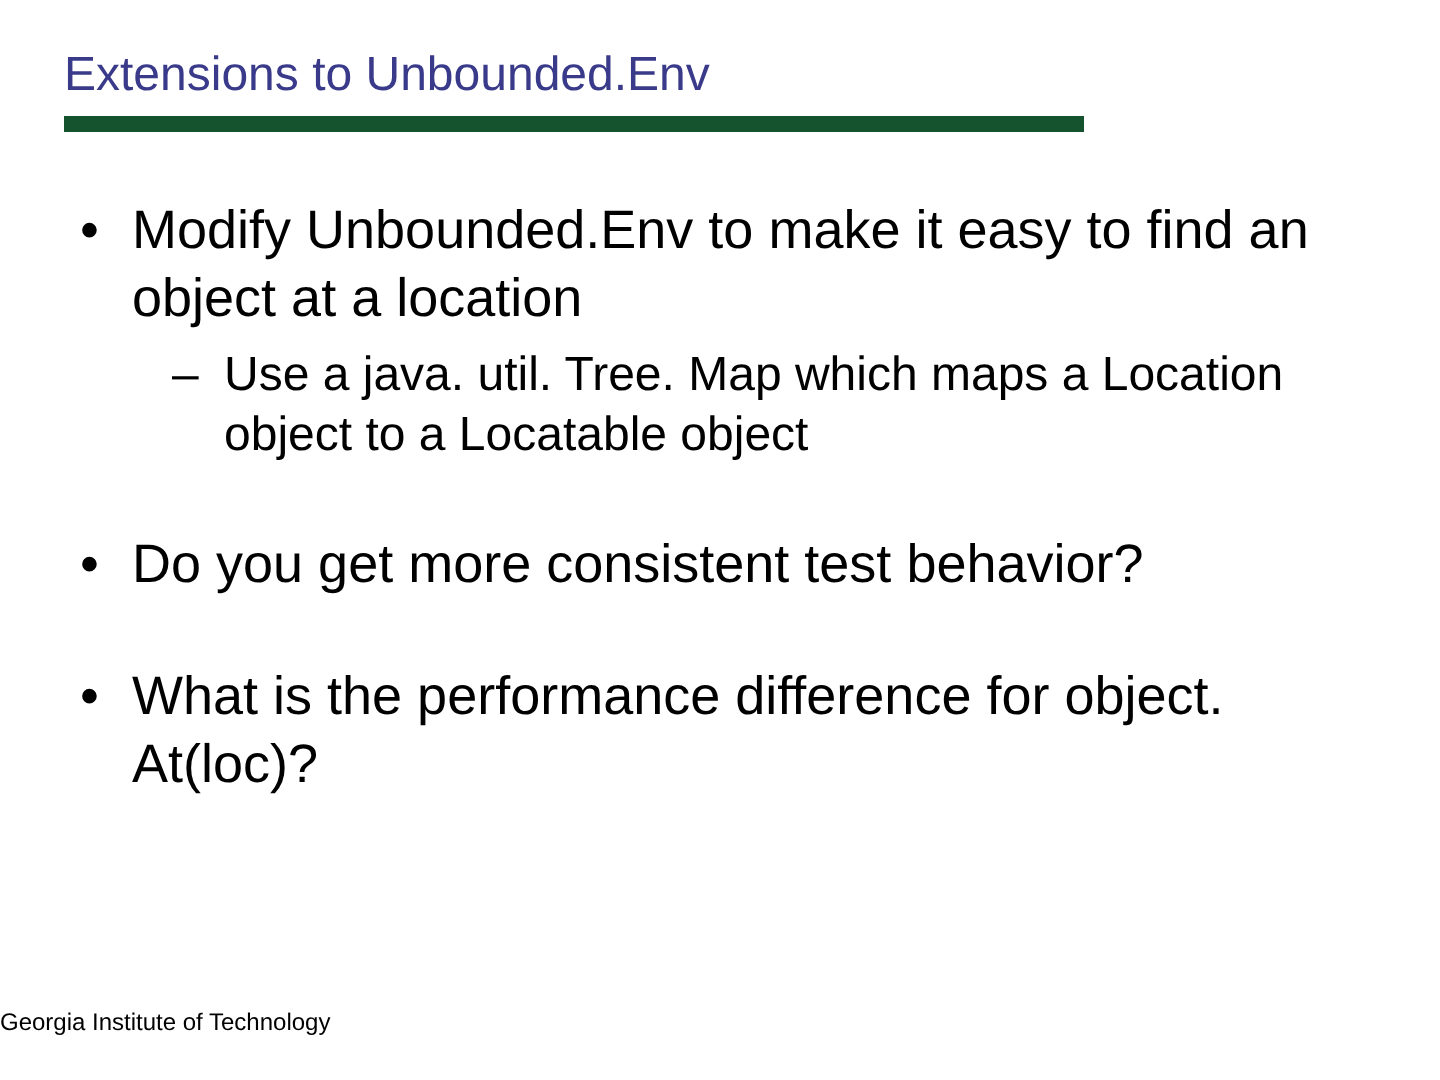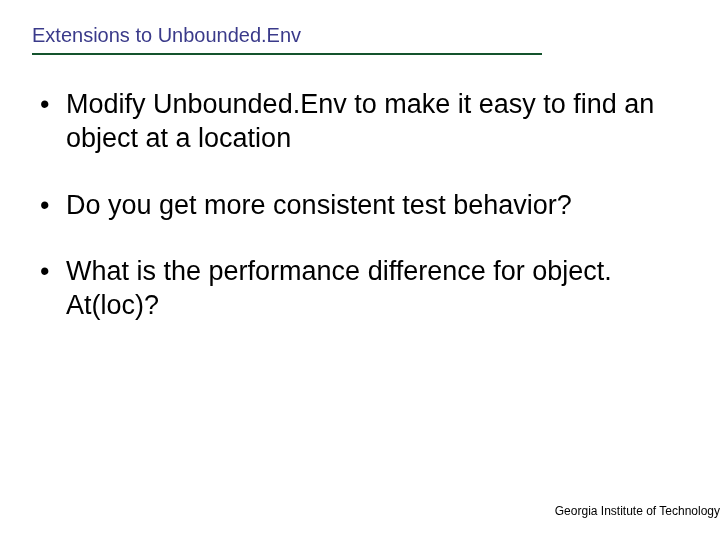--- a/index.html
+++ b/index.html
@@ -6,25 +6,25 @@
     body {
       width: 720px;
       height: 540px;
       background: #ffffff;
       font-family: Arial, Helvetica, sans-serif;
       color: #000000;
       padding: 24px 32px 16px 32px;
       position: relative;
     }
     .title {
-      font-size: 20px;
+      font-size: 24px;
       color: #3a3a8a;
       font-weight: normal;
       padding-bottom: 6px;
-      border-bottom: 2px solid #14532d;
+      border-bottom: 8px solid #14532d;
       width: 510px;
       margin-bottom: 28px;
     }
     .content {
       padding-left: 8px;
     }
     ul.level1 {
       list-style: none;
       padding: 0;
     }
@@ -61,35 +61,38 @@
       position: absolute;
       left: 20px;
       top: 0;
       font-size: 24px;
     }
     .footer {
       position: absolute;
       bottom: 22px;
       left: 0;
       right: 0;
-      text-align: right;
+      text-align: left;
       font-size: 12px;
       color: #000000;
     }
   </style>
 </head>
 <body>
 
 <h1 class="title">Extensions to Unbounded.Env</h1>
 
 <div class="content">
   <ul class="level1">
     <li>
       <span>Modify Unbounded.Env to make it easy to find an object at a location</span>
       <ul class="level2">
+        <li>
+          <span>Use a java. util. Tree. Map which maps a Location object to a Locatable object</span>
+        </li>
       </ul>
     </li>
     <li>
       <span>Do you get more consistent test behavior?</span>
     </li>
     <li>
       <span>What is the performance difference for object. At(loc)?</span>
     </li>
   </ul>
 </div>

